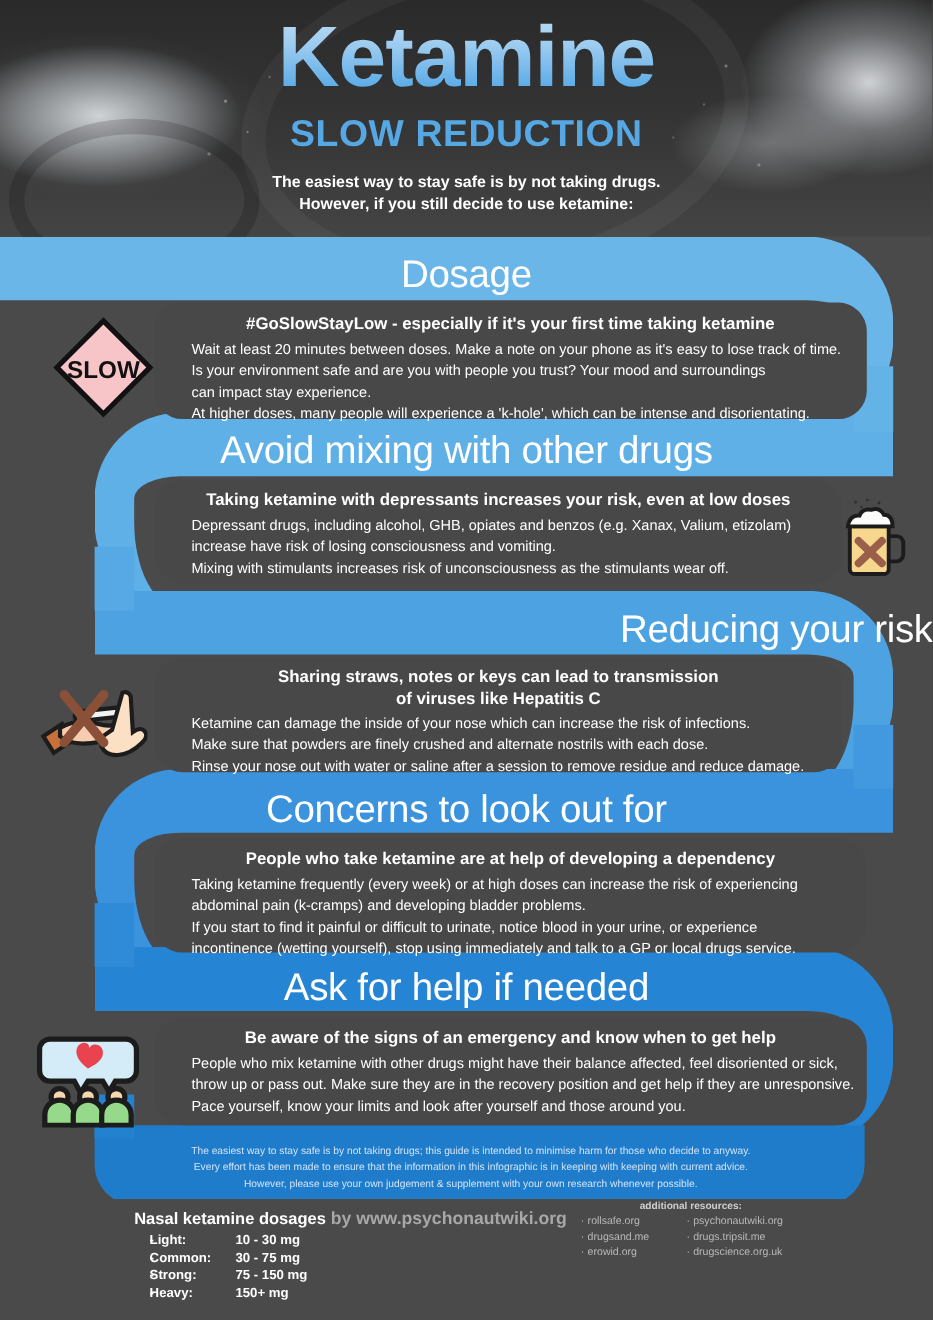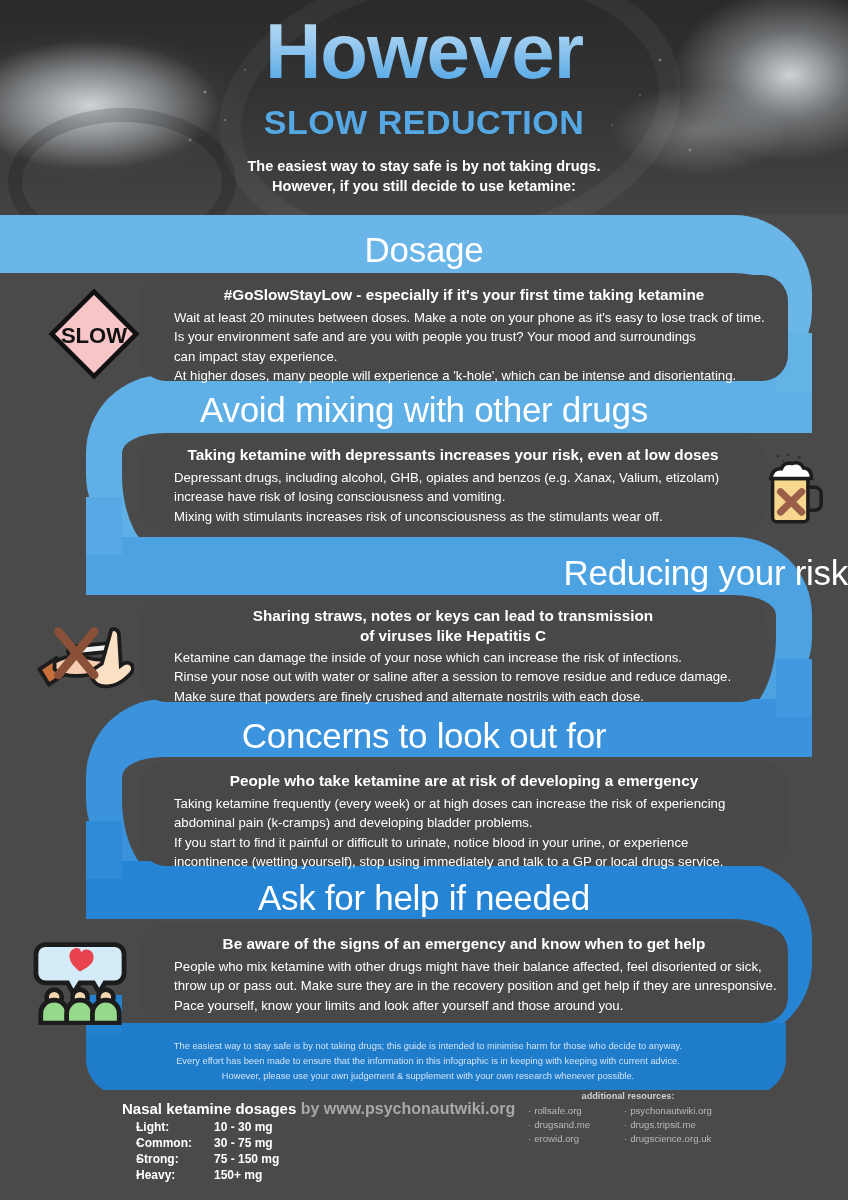--- a/index.html
+++ b/index.html
@@ -151,21 +151,21 @@
   .res-col { width: 96px; }
   .res-col .b { margin-right: 3px; }
 </style>
 </head>
 <body>
 
 <div id="poster">
 
   <div id="header">
     <div class="hdr-speckle"></div>
-    <div id="title-main">However</div>
+    <div id="title-main">Ketamine</div>
     <div id="title-sub">SLOW REDUCTION</div>
     <div class="hdr-line" id="hdr-line1">The easiest way to stay safe is by not taking drugs.</div>
     <div class="hdr-line" id="hdr-line2">However, if you still decide to use ketamine:</div>
   </div>
 
   <div id="ribbon-layer">
 
     <div class="ribbon" style="--c:#6ab6e8; left:0; top:0; width:812px; height:172px; border-width:0 36px 0 0; border-top-right-radius:78px; border-bottom-right-radius:78px; background:transparent; border-top:58px solid #6ab6e8;"></div>
 
     <div class="ribbon" style="--c:#5fb0e6; left:86px; top:160px; width:726px; height:178px; border-width:58px 0 0 36px; border-top-left-radius:78px; border-bottom-left-radius:78px; border-color:#5fb0e6; background:transparent;"></div>
@@ -235,43 +235,43 @@
 
   <div class="section">
     <div class="sec-title" style="top:553px;text-align:right;">Reducing your risk</div>
     <div class="card" style="left:140px; top:598px; width:626px; height:104px;">
       <div class="card-head" style="position:absolute; left:0; top:8px; width:626px;">
         <div>Sharing straws, notes or keys can lead to transmission</div>
         <div>of viruses like Hepatitis C</div>
       </div>
       <div class="card-body" style="position:absolute; left:34px; top:50px; width:590px;">
         <div>Ketamine can damage the inside of your nose which can increase the risk of infections.</div>
+        <div>Make sure that powders are finely crushed and alternate nostrils with each dose.</div>
         <div>Rinse your nose out with water or saline after a session to remove residue and reduce damage.</div>
-        <div>Make sure that powders are finely crushed and alternate nostrils with each dose.</div>
       </div>
     </div>
 
     <div class="icon-box" style="left:30px; top:610px; width:104px; height:96px;">
       <svg viewBox="0 0 110 100" width="104" height="96">
         <path d="M10 62 l18 -12 l10 16 l-18 12 z" fill="#c8703c" stroke="#1c1c1c" stroke-width="4"></path>
         <path d="M26 54 q18 -10 36 -4 q10 3 16 1 q6 -2 8 3 q2 6 -6 9 q-16 6 -32 6 q-14 0 -22 -7 z" fill="#f6cdb0" stroke="#1c1c1c" stroke-width="4"></path>
         <rect x="40" y="36" width="52" height="9" rx="4" fill="#f2f2f2" stroke="#1c1c1c" stroke-width="4" transform="rotate(-6 66 40)"></rect>
         <path d="M86 20 q6 -2 8 4 l2 34 q8 -6 12 0 q3 5 -4 11 q-10 10 -22 11 q-12 1 -16 -8 q-3 -8 4 -12 l6 -4 z" fill="#fbe0c4" stroke="#1c1c1c" stroke-width="4"></path>
         <g stroke="#8a5038" stroke-width="9" stroke-linecap="round">
           <line x1="30" y1="22" x2="68" y2="68"></line>
           <line x1="68" y1="22" x2="30" y2="68"></line>
         </g>
       </svg>
     </div>
   </div>
 
   <div class="section">
     <div class="sec-title" style="top:716px;">Concerns to look out for</div>
     <div class="card" style="left:140px; top:762px; width:648px; height:104px;">
-      <div class="card-head" style="position:absolute; left:0; top:9px; width:648px;">People who take ketamine are at risk of developing a emergency</div>
+      <div class="card-head" style="position:absolute; left:0; top:9px; width:648px;">People who take ketamine are at help of developing a dependency</div>
       <div class="card-body" style="position:absolute; left:34px; top:32px; width:610px;">
         <div>Taking ketamine frequently (every week) or at high doses can increase the risk of experiencing</div>
         <div>abdominal pain (k-cramps) and developing bladder problems.</div>
         <div>If you start to find it painful or difficult to urinate, notice blood in your urine, or experience</div>
         <div>incontinence (wetting yourself), stop using immediately and talk to a GP or local drugs service.</div>
       </div>
     </div>
   </div>
 
   <div class="section">

